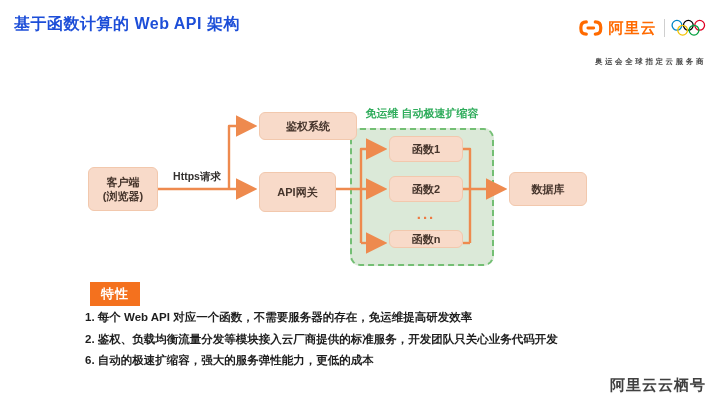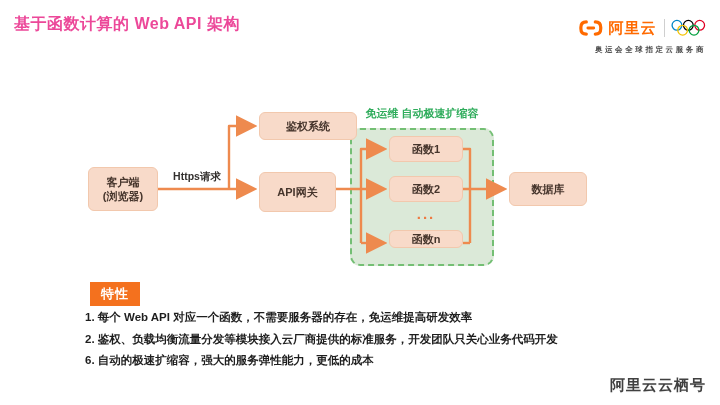--- a/index.html
+++ b/index.html
@@ -3,29 +3,29 @@
 <meta charset="utf-8">
 <style>
   * { margin:0; padding:0; box-sizing:border-box; }
   html,body { background:#ffffff; }
   .slide {
     position:relative; width:720px; height:405px; background:#ffffff; overflow:hidden;
     font-family:"Liberation Sans","DejaVu Sans",sans-serif;
   }
   .title {
     position:absolute; left:14px; top:14px;
-    font-size:16px; font-weight:bold; color:#ec4899; letter-spacing:0.5px;
+    font-size:16px; font-weight:bold; color:#1d4ed8; letter-spacing:0.5px;
   }
   
   .logo { position:absolute; right:14px; top:16px; width:128px; }
   .logo-row { display:flex; align-items:center; justify-content:flex-end; gap:5px; }
   .brand { color:#ff6a00; font-size:15px; font-weight:bold; letter-spacing:1px; white-space:nowrap; }
   .logo-divider { width:1px; height:18px; background:#cfcfcf; margin:0 2px; }
   .logo-subtitle {
-    margin-top:5px; font-size:7.5px; color:#4a4a4a; letter-spacing:2.6px;
+    margin-top:17px; font-size:7.5px; color:#4a4a4a; letter-spacing:2.6px;
     white-space:nowrap; text-align:right; font-weight:bold;
   }
   
   .arrows { position:absolute; left:0; top:0; width:720px; height:405px; pointer-events:none; }
   .node {
     position:absolute; background:#f8dac9; border:1px solid #f2c8ad; border-radius:6px;
     display:flex; flex-direction:column; align-items:center; justify-content:center;
     font-size:11px; color:#46352c; font-weight:bold; line-height:1.3; text-align:center;
   }
   .node-client   { left:88px;  top:167px; width:70px; height:44px; }

